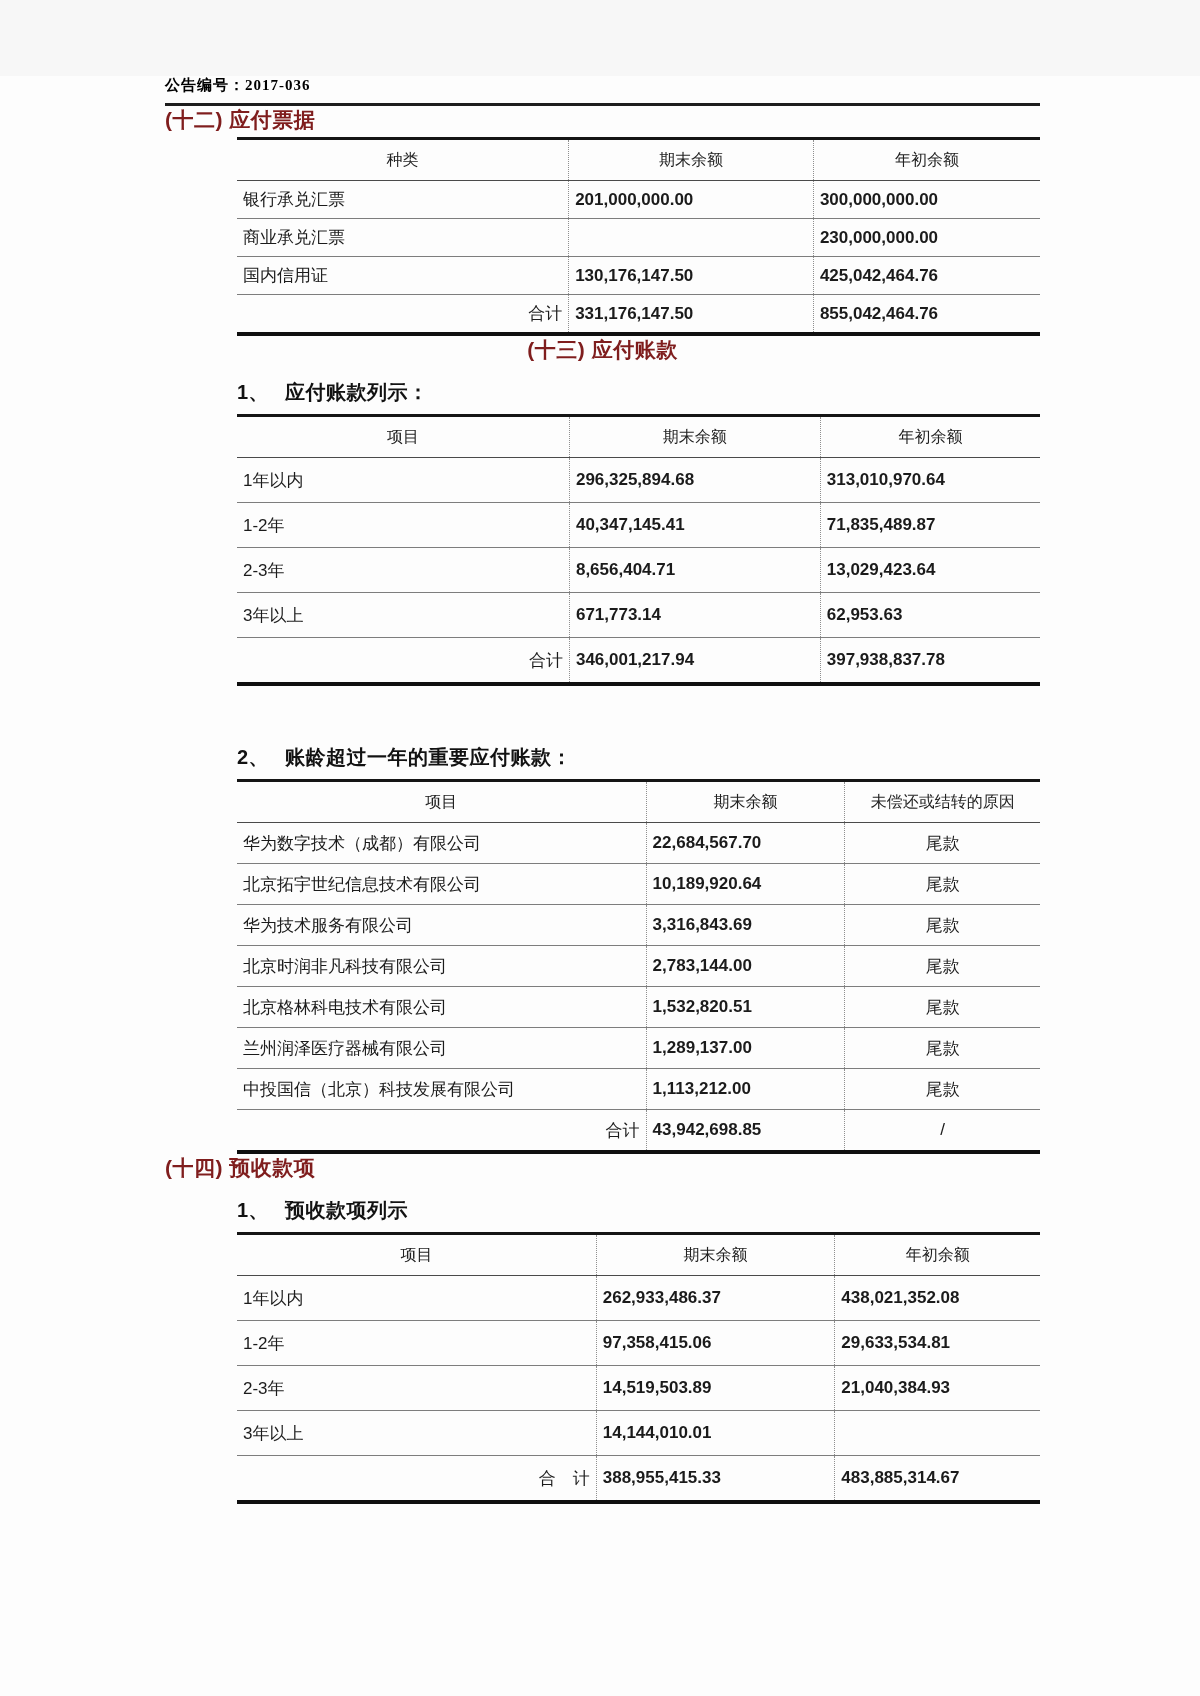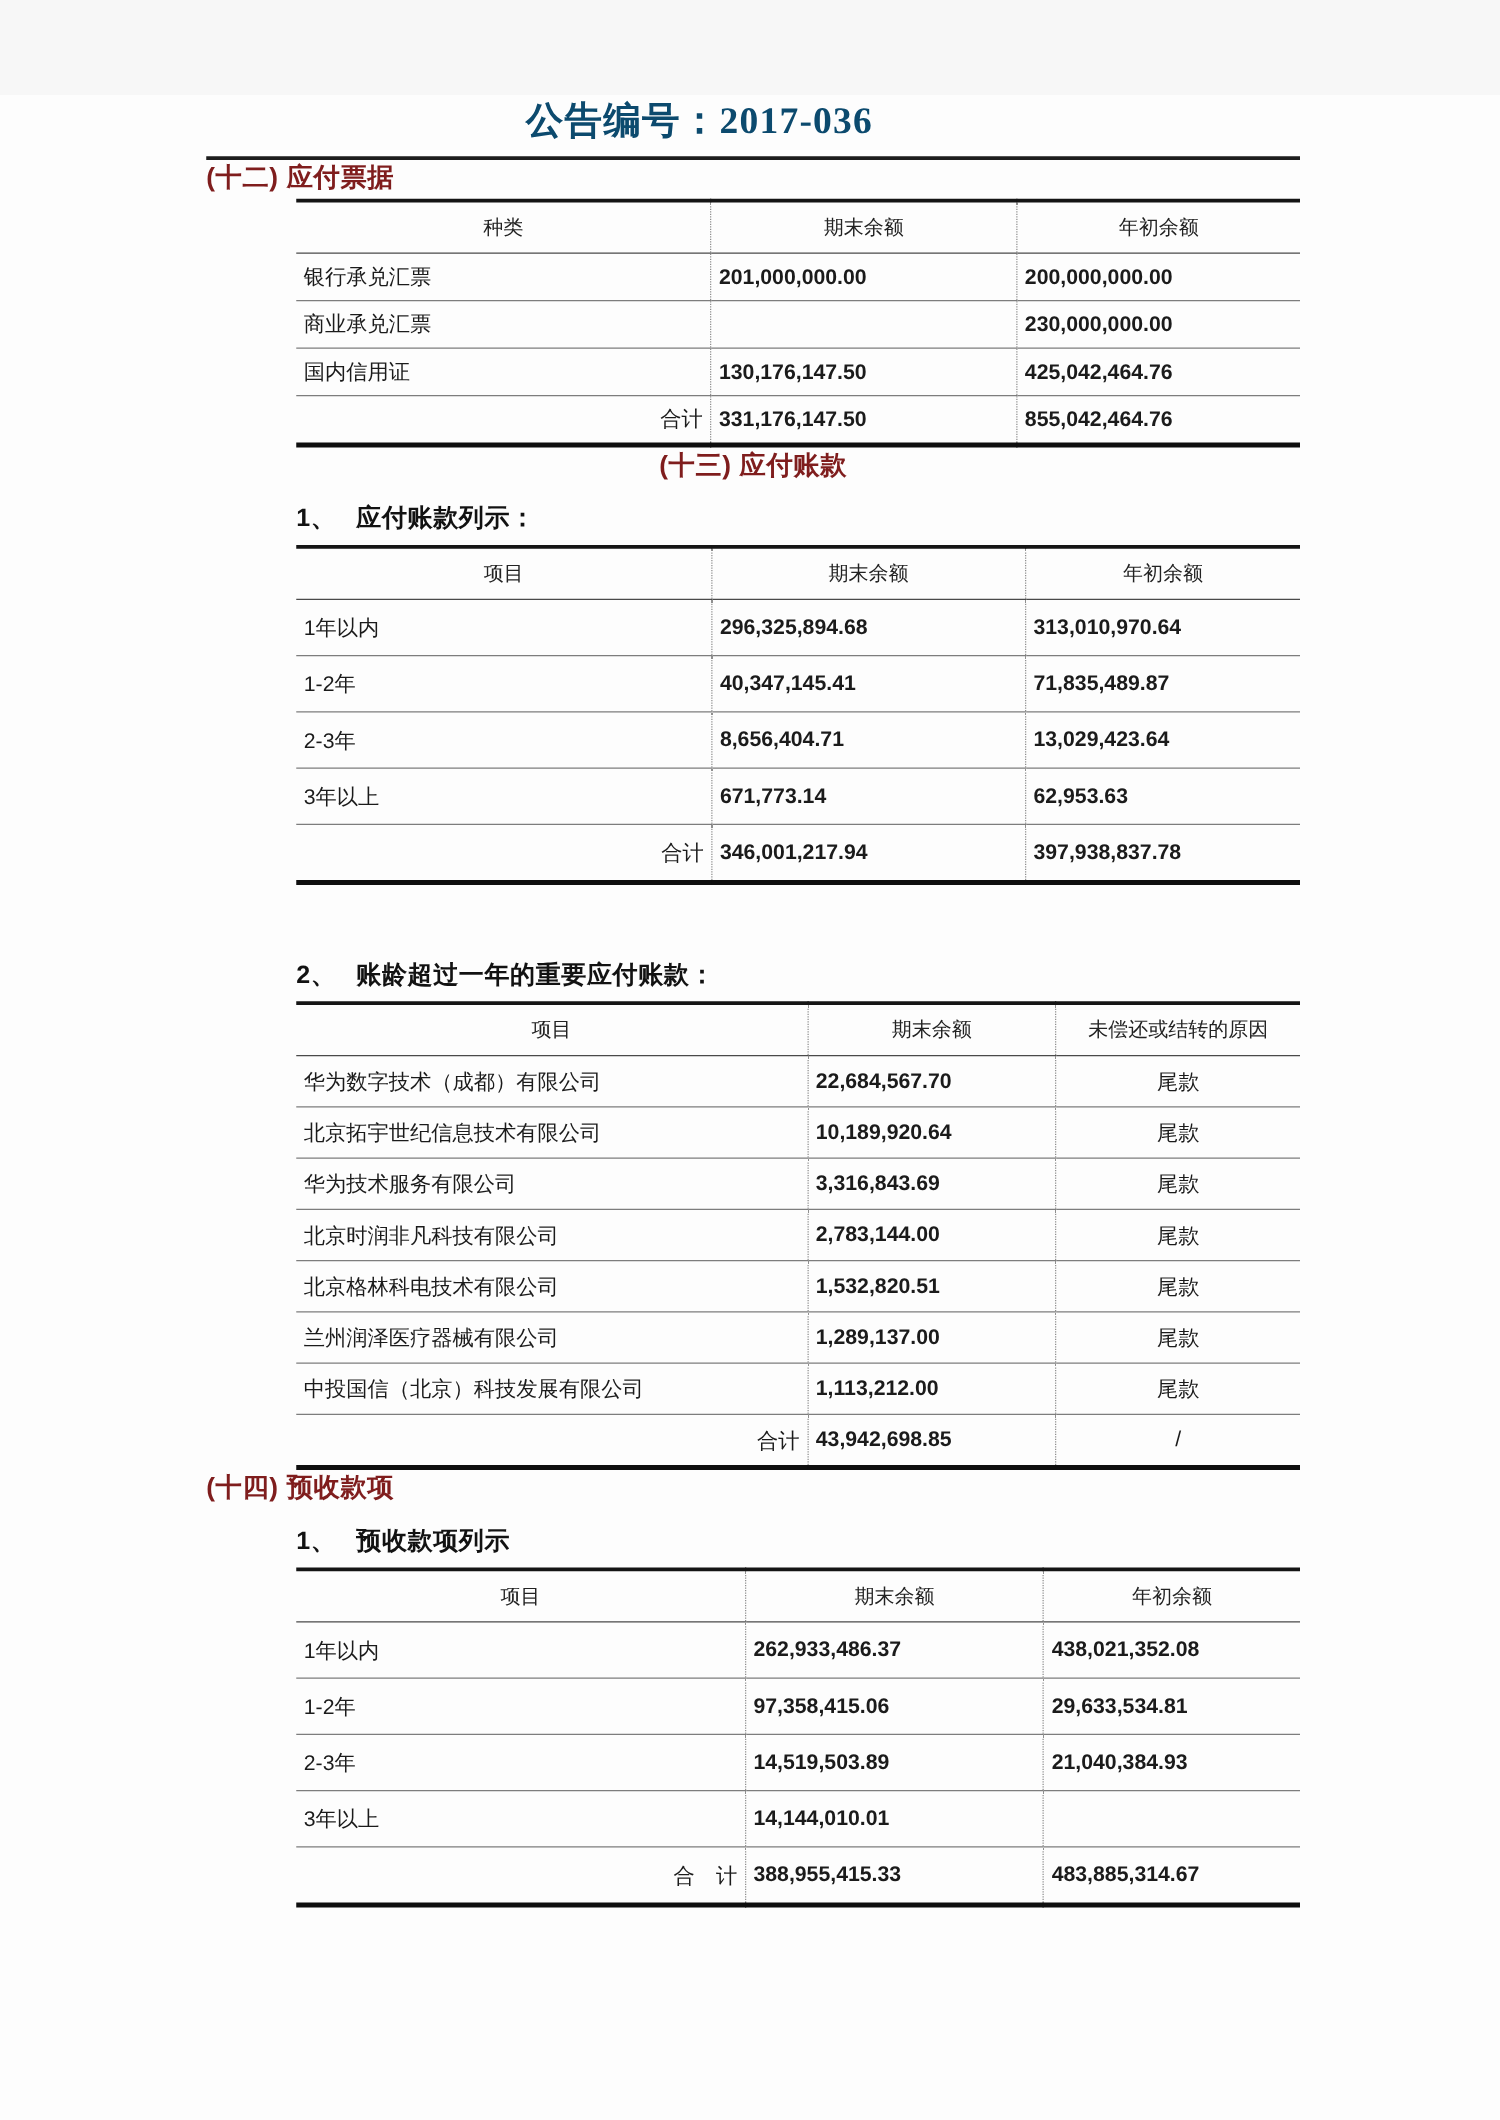--- a/index.html
+++ b/index.html
@@ -12,27 +12,27 @@
   }
   .page{
     width:1200px;height:1696px;
     background:#fdfdfd;
     box-sizing:border-box;
     padding:0 160px 0 165px;
     position:relative;
   }
   .ann-no{
     margin-top:76px;
-    text-align:center;
+    text-align:left;
     padding-right:86px;
     font-family:"Liberation Serif","DejaVu Serif",serif;
-    font-size:30px;
+    font-size:15px;
     font-weight:700;
     letter-spacing:1px;
-    color:#0c4a6e;
+    color:#000000;
   }
   .rule{
     margin-top:8px;
     height:0;
     border-top:3px solid #1d1d1d;
   }
   h2.sec{
     font-size:21px;
     font-weight:700;
     color:#7f1d1d;
@@ -111,21 +111,21 @@
         <tr>
           <th>种类</th>
           <th>期末余额</th>
           <th>年初余额</th>
         </tr>
       </thead>
       <tbody>
         <tr>
           <td class="a-left">银行承兑汇票</td>
           <td class="a-right">201,000,000.00</td>
-          <td class="a-right">200,000,000.00</td>
+          <td class="a-right">300,000,000.00</td>
         </tr>
         <tr>
           <td class="a-left">商业承兑汇票</td>
           <td class="a-right"></td>
           <td class="a-right">230,000,000.00</td>
         </tr>
         <tr>
           <td class="a-left">国内信用证</td>
           <td class="a-right">130,176,147.50</td>
           <td class="a-right">425,042,464.76</td>

